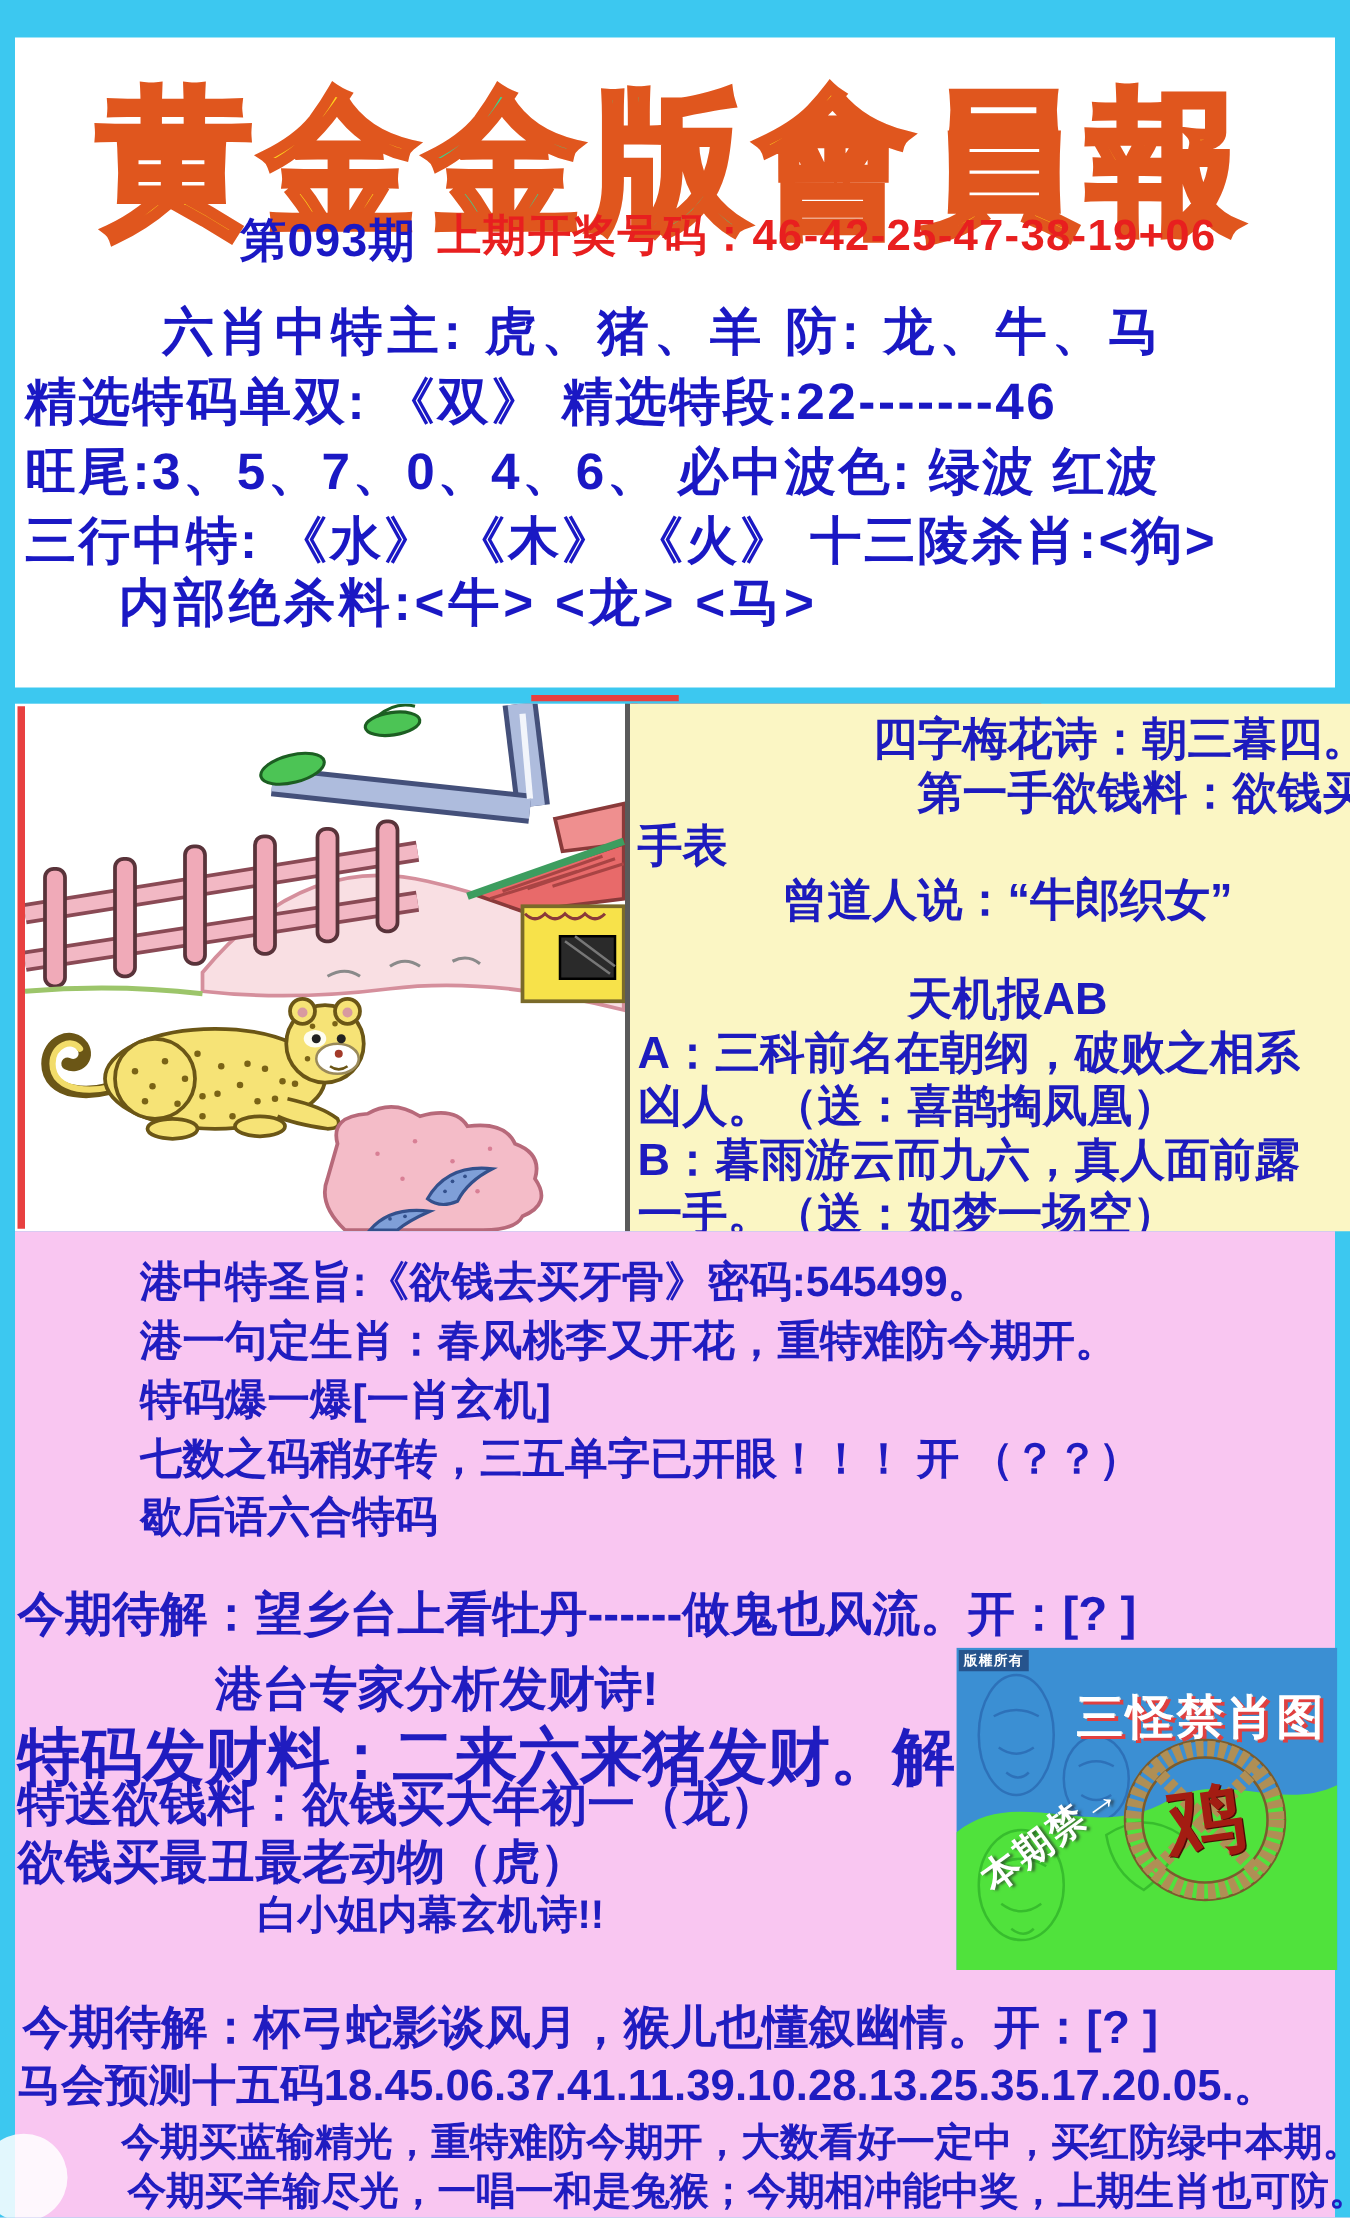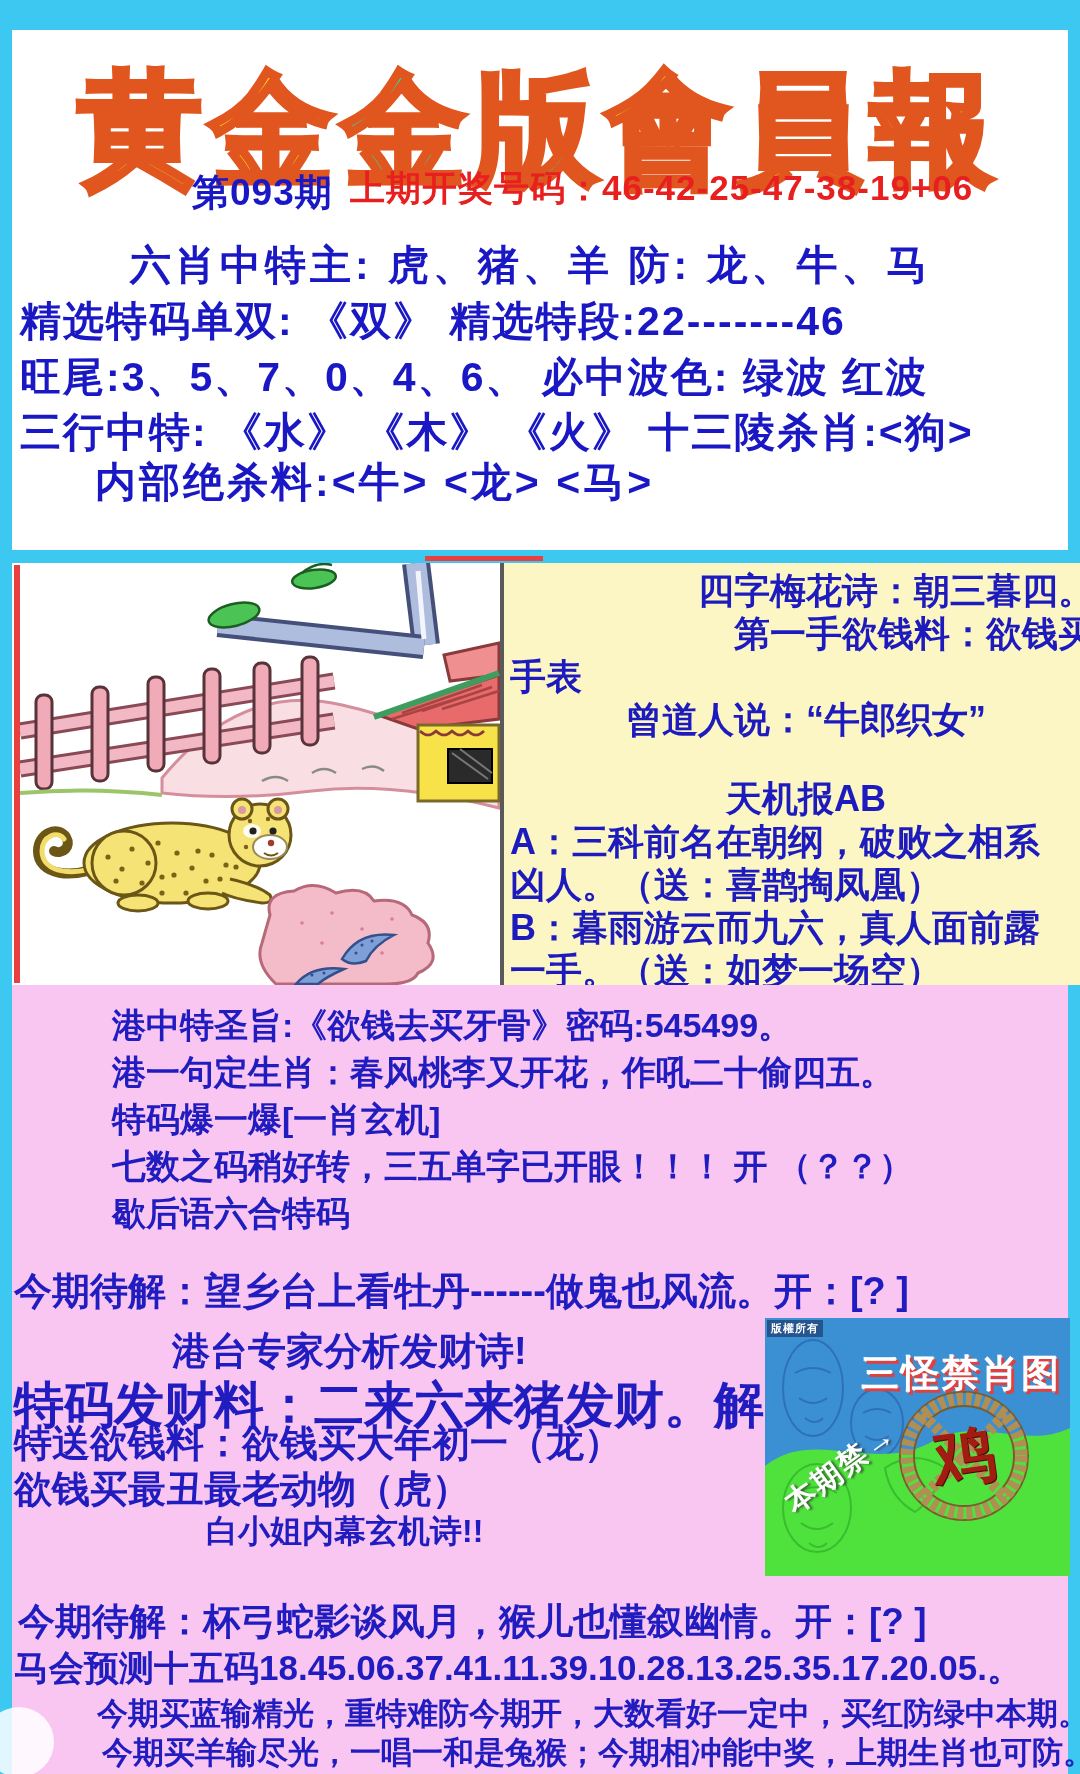--- a/index.html
+++ b/index.html
@@ -222,21 +222,21 @@
     <div class="ysp"></div>
     <div class="yl ac">天机报AB</div>
     <div class="yl al">A：三科前名在朝纲，破败之相系</div>
     <div class="yl al">凶人。（送：喜鹊掏凤凰）</div>
     <div class="yl al">B：暮雨游云而九六，真人面前露</div>
     <div class="yl al">一手。（送：如梦一场空）</div>
   </div>
 
   <div class="pink-panel">
     <div class="pl a0">港中特圣旨:《欲钱去买牙骨》密码:545499。</div>
-    <div class="pl a1">港一句定生肖：春风桃李又开花，作吼二十偷四五。</div>
+    <div class="pl a1">港一句定生肖：春风桃李又开花，重特难防今期开。</div>
     <div class="pl a2">特码爆一爆[一肖玄机]</div>
     <div class="pl a3">七数之码稍好转，三五单字已开眼！！！ 开 （？？）</div>
     <div class="pl a4">歇后语六合特码</div>
 
     <div class="pl b0">今期待解：望乡台上看牡丹------做鬼也风流。开：[? ]</div>
     <div class="pl b1">港台专家分析发财诗!</div>
     <div class="pl b2">特码发财料：二来六来猪发财。解：?</div>
     <div class="pl b3">特送欲钱料：欲钱买大年初一（龙）</div>
     <div class="pl b4">欲钱买最丑最老动物（虎）</div>
     <div class="pl b5">白小姐内幕玄机诗!!</div>

